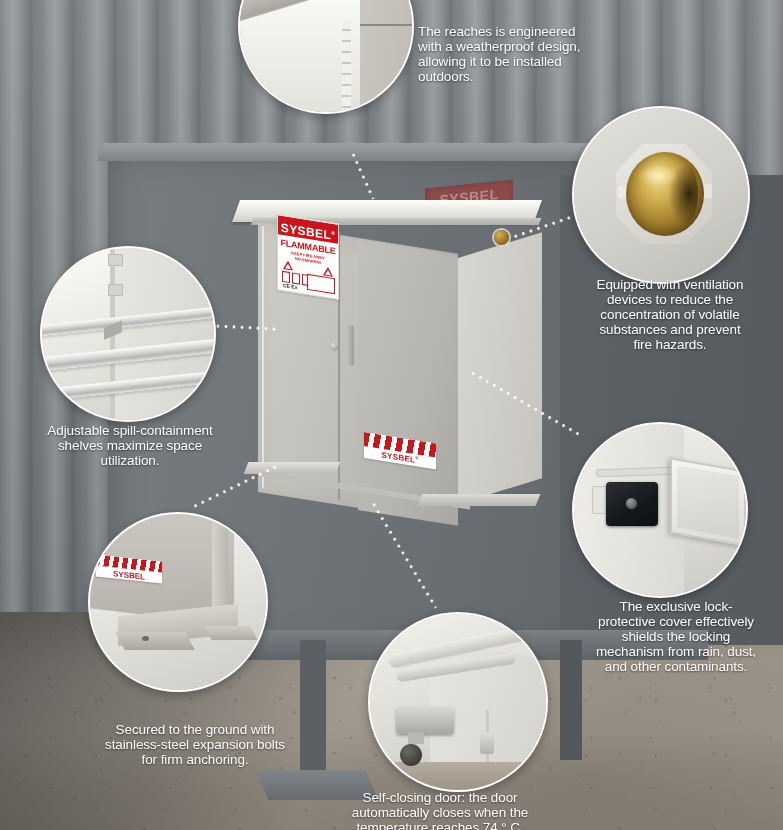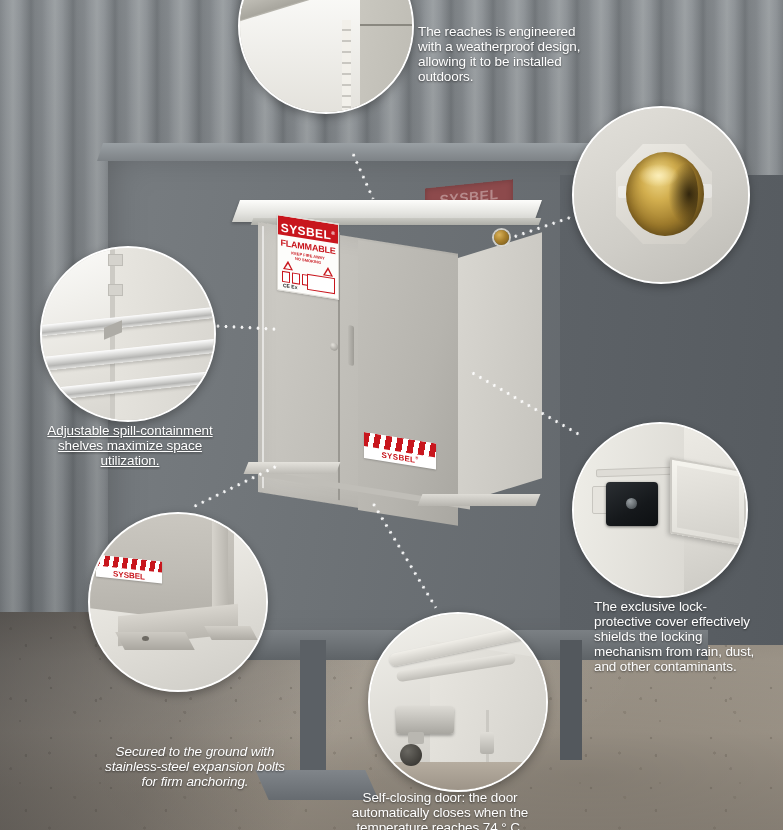--- a/index.html
+++ b/index.html
@@ -404,23 +404,23 @@
   .caption{
     position:absolute;color:#ffffff;
     font-size:13.5px;line-height:15px;
     text-shadow:0 1px 2px rgba(0,0,0,.55);
     letter-spacing:-.1px;
   }
   .caption.left{text-align:left;}
   .caption.center{text-align:center;}
   #t-weather{left:418px;top:24px;width:168px;text-align:left;}
   #t-vent{left:590px;top:277px;width:160px;text-align:center;}
-  #t-shelf{left:44px;top:423px;width:172px;text-align:center;text-decoration:underline;}
-  #t-lock{left:594px;top:599px;width:164px;text-align:left;}
-  #t-anchor{left:104px;top:744px;width:182px;text-align:center;font-style:italic;}
+  #t-shelf{left:44px;top:423px;width:172px;text-align:center;}
+  #t-lock{left:594px;top:599px;width:164px;text-align:center;}
+  #t-anchor{left:104px;top:722px;width:182px;text-align:center;}
   #t-self{left:338px;top:790px;width:204px;text-align:center;}
 </style>
 </head>
 <body>
 
 <div id="stage">
 
   <div class="wall"></div>
   <div class="ground"></div>
   <div class="ground-speckle"></div>
@@ -515,20 +515,21 @@
     <div class="callout-inner">
       <div class="bg"></div>
       <div class="flange"></div>
       <div class="bossl"></div>
         <div class="bossr"></div>
       <div class="brass">
         <div class="brass-dark"></div>
       </div>
     </div>
   </div>
+  <div class="caption center" id="t-vent">Equipped with ventilation devices to reduce the concentration of volatile substances and prevent fire hazards.</div>
 
   <div class="callout" id="c-shelf">
     <div class="callout-inner">
       <div class="bg"></div>
       <div class="backwall"></div>
       <div class="post"></div>
       <div class="clip1"></div>
       <div class="clip2"></div>
       <div class="shelf-plate sh1"></div>
       <div class="bracket"></div>

